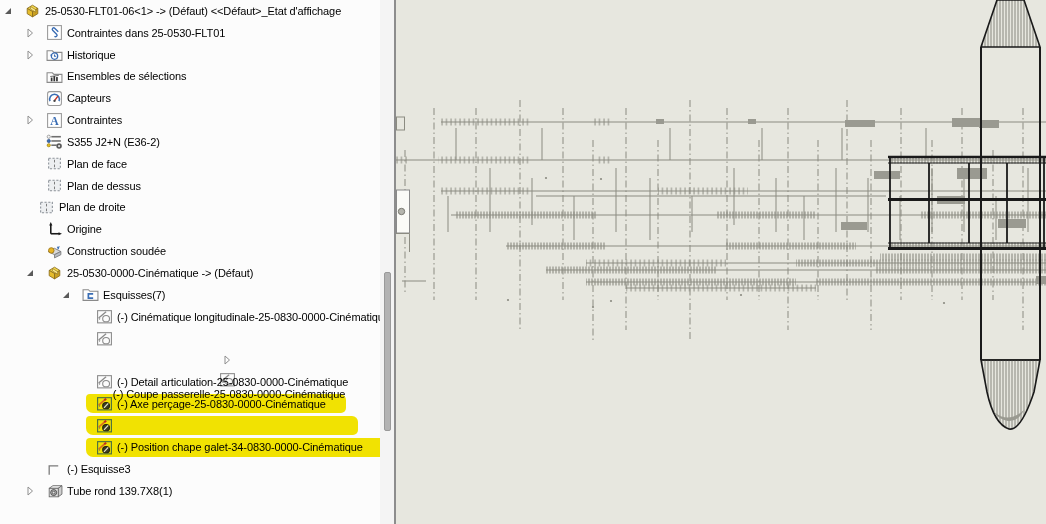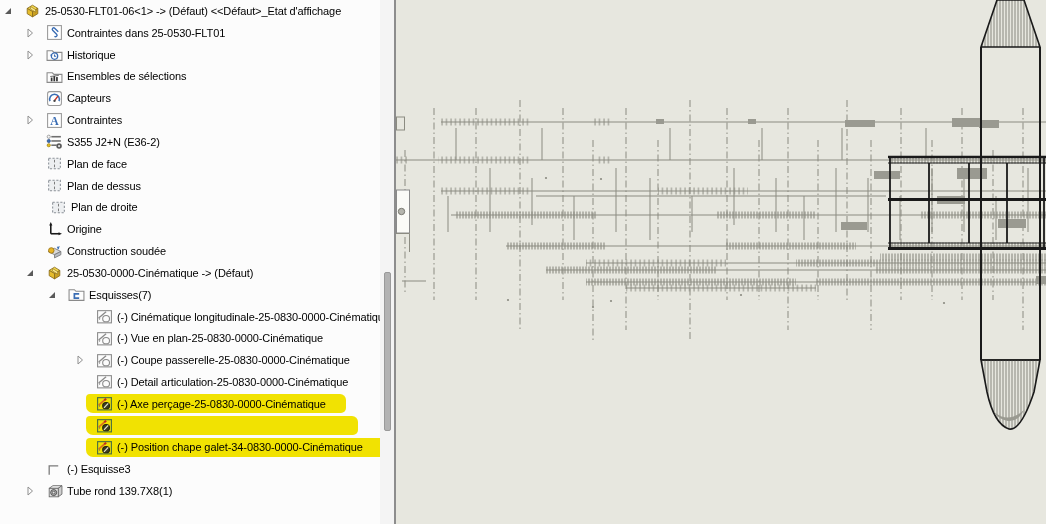--- a/index.html
+++ b/index.html
@@ -221,21 +221,21 @@
         </svg>
         <span class="lbl">Plan de face</span>
       </div>
       <div class="row" style="padding-left: 24px;">
         <span class="aslot"></span>
         <svg class="ticon" viewBox="0 0 16 16">
           <use href="#i-plane"></use>
         </svg>
         <span class="lbl">Plan de dessus</span>
       </div>
-      <div class="row" style="padding-left: 28px;">
+      <div class="row" style="padding-left: 16px;">
         <span class="aslot"></span>
         <svg class="ticon" viewBox="0 0 16 16">
           <use href="#i-plane"></use>
         </svg>
         <span class="lbl">Plan de droite</span>
       </div>
       <div class="row" style="padding-left: 24px;">
         <span class="aslot"></span>
         <svg class="ticon" viewBox="0 0 16 16">
           <use href="#i-origin"></use>
@@ -253,21 +253,21 @@
         <span class="aslot">
           <svg viewBox="0 0 12 12">
             <use href="#i-exp"></use>
           </svg>
         </span>
         <svg class="ticon" viewBox="0 0 16 16">
           <use href="#i-assembly"></use>
         </svg>
         <span class="lbl">25-0530-0000-Cinématique -&gt; (Défaut)</span>
       </div>
-      <div class="row" style="padding-left: 46px;">
+      <div class="row" style="padding-left: 60px;">
         <span class="aslot">
           <svg viewBox="0 0 12 12">
             <use href="#i-exp"></use>
           </svg>
         </span>
         <svg class="ticon" viewBox="0 0 16 16">
           <use href="#i-sketch-folder"></use>
         </svg>
         <span class="lbl">Esquisses(7)</span>
       </div>
@@ -276,23 +276,22 @@
         <svg class="ticon" viewBox="0 0 16 16">
           <use href="#i-sketch"></use>
         </svg>
         <span class="lbl">(-) Cinématique longitudinale-25-0830-0000-Cinématique</span>
       </div>
       <div class="row" style="padding-left: 74px;">
         <span class="aslot"></span>
         <svg class="ticon" viewBox="0 0 16 16">
           <use href="#i-sketch"></use>
         </svg>
-        <span class="lbl">(-) Vue en plan-25-0830-0000-Cinématique</span>
-      </div>
-      <div class="row" style="padding-left: 74px;">
+      </div>
+      <div class="row" style="padding-left: 74px; flex-direction: column;">
         <span class="aslot">
           <svg viewBox="0 0 12 12">
             <use href="#i-col"></use>
           </svg>
         </span>
         <svg class="ticon" viewBox="0 0 16 16">
           <use href="#i-sketch"></use>
         </svg>
         <span class="lbl">(-) Coupe passerelle-25-0830-0000-Cinématique</span>
       </div>

